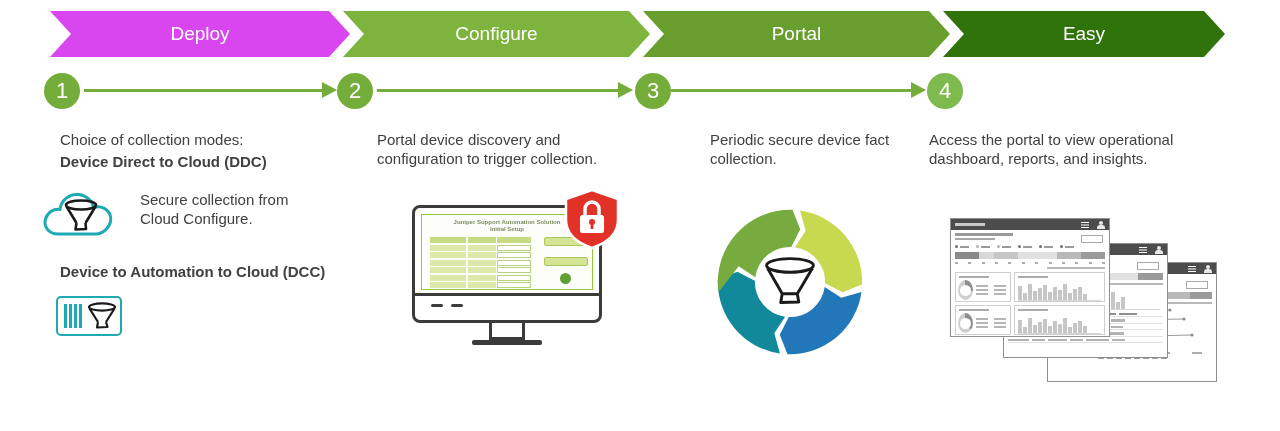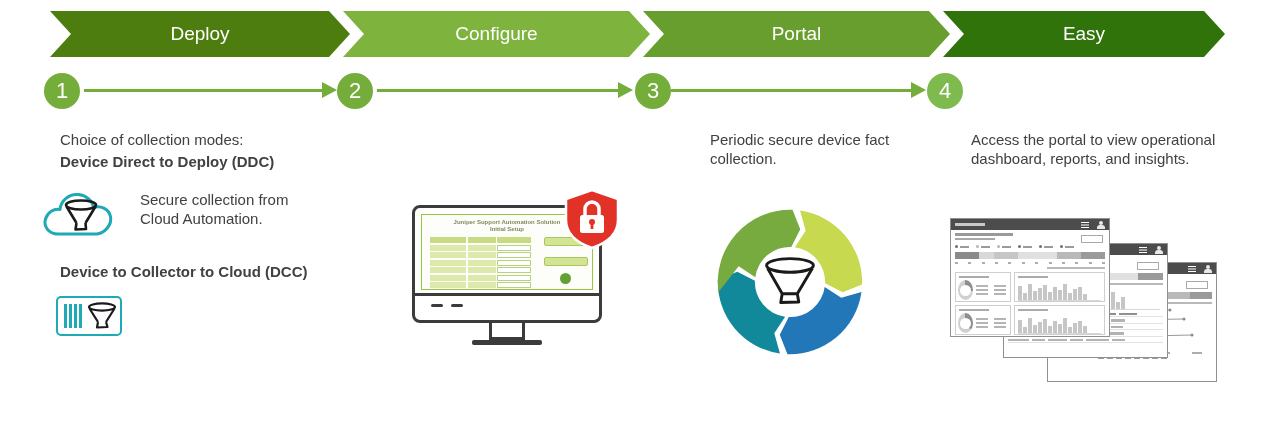--- a/index.html
+++ b/index.html
@@ -4,21 +4,21 @@
 <style>
   * { margin:0; padding:0; box-sizing:border-box; }
   html,body { background:#fff; }
   body { font-family:"Liberation Sans", sans-serif; color:#414042; }
   .stage { position:relative; width:1280px; height:431px; background:#fff; overflow:hidden; }
 
   
   .chev { position:absolute; top:11px; height:46px; color:#fff; font-size:19px;
           line-height:46px; text-align:center;
           clip-path:polygon(0 0, calc(100% - 21px) 0, 100% 50%, calc(100% - 21px) 100%, 0 100%, 21px 50%); }
-  .chev-1 { left:50px;  width:300px; background:#4d7c0f; }
+  .chev-1 { left:50px;  width:300px; background:#d946ef; }
   .chev-2 { left:343px; width:307px; background:#7eb43e; }
   .chev-3 { left:643px; width:307px; background:#689e2e; }
   .chev-4 { left:943px; width:282px; background:#30730b; }
 
   
   .stepc { position:absolute; top:73px; width:36px; height:36px; border-radius:50%;
            background:#74ad3a; color:#fff; font-size:22px; line-height:36px; text-align:center; }
   .stepc.c4 { background:#7eba4d; }
   .arrow-line { position:absolute; top:89px; height:3px; background:#74ad3a; }
   .arrow-head { position:absolute; top:82px; width:0; height:0;
@@ -114,45 +114,46 @@
   <div class="stepc" style="left:635px">3</div>
   <div class="stepc c4" style="left:927px">4</div>
   <div class="arrow-line" style="left:84px;  width:238px"></div>
   <div class="arrow-head" style="left:322px"></div>
   <div class="arrow-line" style="left:377px; width:241px"></div>
   <div class="arrow-head" style="left:618px"></div>
   <div class="arrow-line" style="left:671px; width:240px"></div>
   <div class="arrow-head" style="left:911px"></div>
 
   <div class="txt" style="left:60px; top:130px; width:300px">Choice of collection modes:</div>
-  <div class="txt bold" style="left:60px; top:152px; width:310px">Device Direct to Deploy (DDC)</div>
+  <div class="txt bold" style="left:60px; top:152px; width:310px">Device Direct to Cloud (DDC)</div>
 
   <svg class="cloud" style="position:absolute; left:40px; top:187px" width="84" height="58" viewBox="0 0 84 58">
     <path d="M18 47 C8 47 3.5 39 5.5 32 C7.5 25 14 21.5 20 22.5 C21 13 29.5 6.5 38.5 7.5 C46.5 8.5 52.5 14 53.5 20.5 C61 18 69 22.5 70.5 29.5 C72 37 66 45.5 57 47 Z" fill="none" stroke="#1ea9b5" stroke-width="3" stroke-linejoin="round"></path>
     <g stroke="#1a1a1a" stroke-width="2.6" fill="none" stroke-linejoin="round">
       <ellipse cx="41" cy="18" rx="15" ry="4.5"></ellipse>
       <path d="M26.5 19.5 L36.5 36 M55.5 19.5 L45.5 36 M36.5 36 L35.5 42.5 L46 42 L45.5 36"></path>
     </g>
   </svg>
-  <div class="txt" style="left:140px; top:190px; width:175px">Secure collection from Cloud Automation.</div>
-
-  <div class="txt bold" style="left:60px; top:262px; width:310px">Device to Collector to Cloud (DCC)</div>
+  <div class="txt" style="left:140px; top:190px; width:175px">Secure collection from Cloud Configure.</div>
+
+  <div class="txt bold" style="left:60px; top:262px; width:310px">Device to Automation to Cloud (DCC)</div>
   <div class="lwc-box">
     <span class="lwc-line" style="left:6px"></span>
     <span class="lwc-line" style="left:11px"></span>
     <span class="lwc-line" style="left:16px"></span>
     <span class="lwc-line" style="left:21px"></span>
     <svg style="position:absolute; left:27px; top:3px" width="34" height="30" viewBox="0 0 34 30">
       <g stroke="#1a1a1a" stroke-width="2.2" fill="none" stroke-linejoin="round">
         <ellipse cx="17" cy="6" rx="13" ry="3.6"></ellipse>
         <path d="M4.5 7.5 L13 21 M29.5 7.5 L21 21 M13 21 L12 26.5 L22.5 26 L21 21"></path>
       </g>
     </svg>
   </div>
 
+  <div class="txt" style="left:377px; top:130px; width:272px">Portal device discovery and configuration to trigger collection.</div>
 
   <div class="monitor">
     <div class="mon-screen">
       <div class="green-panel">
         <div class="gp-title">
           <div>Juniper Support Automation Solution</div>
           <div>Initial Setup</div>
         </div>
         <div class="gp-table">
           <i class="gp-cell hdr"></i>
@@ -206,21 +207,21 @@
     <path d="M90.3 6.7 A74 74 0 0 1 153.9 82.6 L134 90.5 L116 81.3 A36 36 0 0 0 85 44.4 L96.1 27.4 Z" fill="#c6d94f"></path>
     <path d="M153.3 90.3 A74 74 0 0 1 77.4 154 L69.5 134 L78.7 116 A36 36 0 0 0 115.6 85 L132.6 96.1 Z" fill="#2177b8"></path>
     <path d="M69.7 153.3 A74 74 0 0 1 6 77.4 L26 69.5 L44 78.7 A36 36 0 0 0 75 115.6 L63.9 132.6 Z" fill="#12899b"></path>
     <path d="M6.7 90.3 A74 74 0 0 1 82.6 6 L90.5 26 L81.3 44 A36 36 0 0 0 44.4 75 L27.4 63.9 Z" fill="#78ab3f"></path>
     <g stroke="#1a1a1a" stroke-width="3" fill="#fff" stroke-linejoin="round">
       <ellipse cx="80" cy="63" rx="24" ry="7"></ellipse>
       <path d="M57 66 L72 92 L70.5 101 L89 100.5 L87.5 92 L103 66 M72 92 L87.5 92" fill="none"></path>
     </g>
   </svg>
 
-  <div class="txt" style="left:971px; top:130px; width:290px">Access the portal to view operational dashboard, reports, and insights.</div>
+  <div class="txt" style="left:929px; top:130px; width:290px">Access the portal to view operational dashboard, reports, and insights.</div>
 
   <div class="dwin" style="left:1047px; top:262px; width:170px; height:120px; z-index:1">
     <div class="dw-head">
       <span class="dw-logo"></span>
         <span class="dw-sp"></span>
       <span class="ic-menu"></span>
       <span class="ic-user"></span>
     </div>
     <div class="dw-body">
       <div class="tb" style="width:52px"></div>

